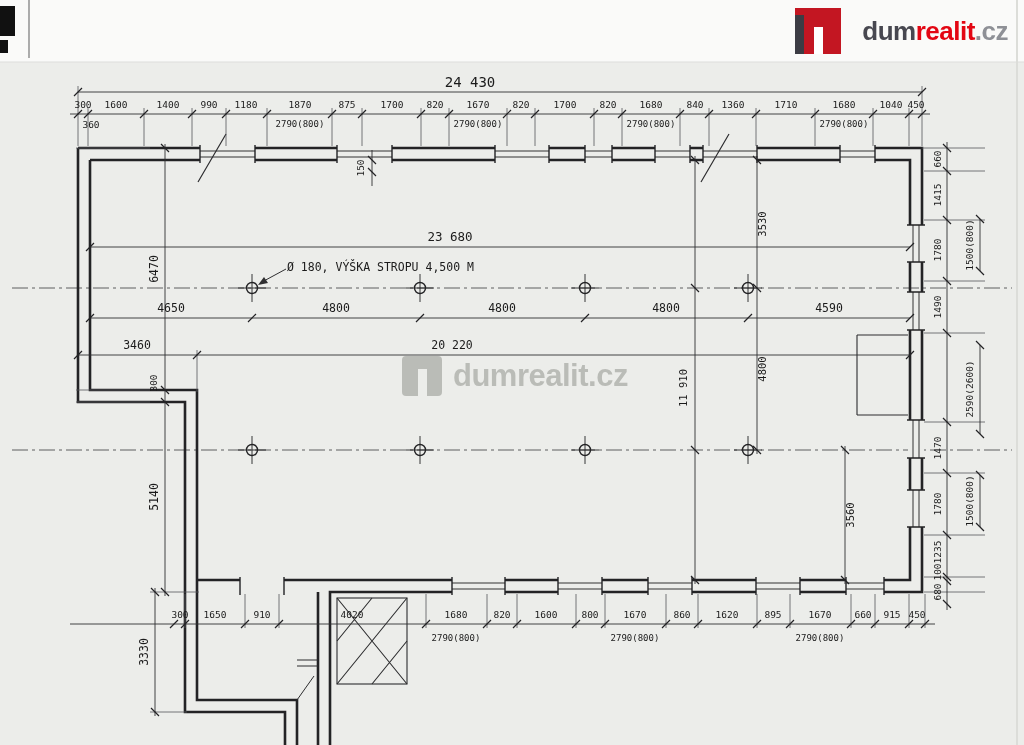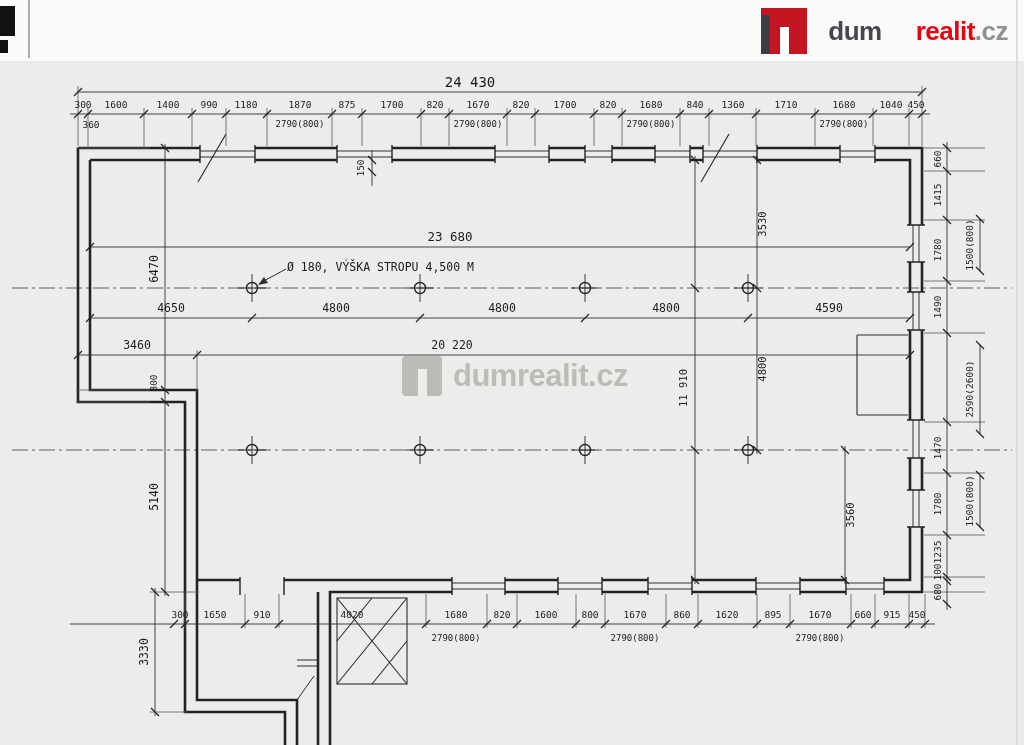--- a/index.html
+++ b/index.html
@@ -17,21 +17,21 @@
   .t13 {font:14px   "DejaVu Sans Mono", monospace;}
   .mid {text-anchor:middle;}
 
   
   .logo{position:absolute;top:8px;right:16px;display:flex;align-items:center;gap:9px;}
   .lg-icon{width:46px;height:46px;background:#c31622;position:relative;}
   .lg-dark{position:absolute;left:0;top:7px;width:9px;height:39px;background:#3c3c44;}
   .lg-slot{position:absolute;left:19px;top:19px;width:9px;height:27px;background:#ffffff;}
   .lg-text{font-weight:bold;font-size:26px;letter-spacing:-0.5px;}
   .lg-dum{color:#474750;margin-left:12px;}
-  .lg-realit{color:#e30613;margin-left:34px;}
+  .lg-realit{color:#e30613;}
   .lg-cz{color:#8e9096;margin-top:44px;}
 
   
   .wm{position:absolute;left:402px;top:356px;display:flex;align-items:center;gap:11px;opacity:.55;}
   .wm-icon{width:40px;height:40px;background:#93958f;border-radius:4px;position:relative;}
   .wm-slot{position:absolute;left:16px;top:13px;width:9px;height:27px;background:#ecedea;}
   .wm-text{font-weight:bold;font-size:31px;color:#93958f;letter-spacing:-0.5px;}
 </style>
 </head>
 <body>

